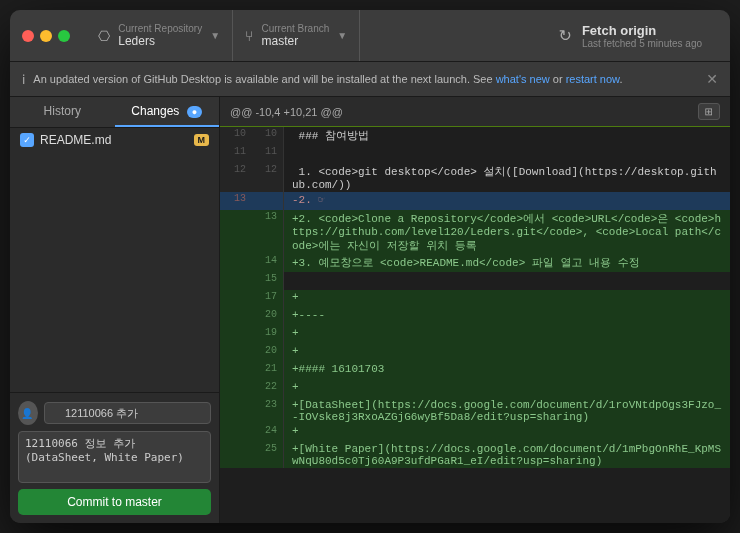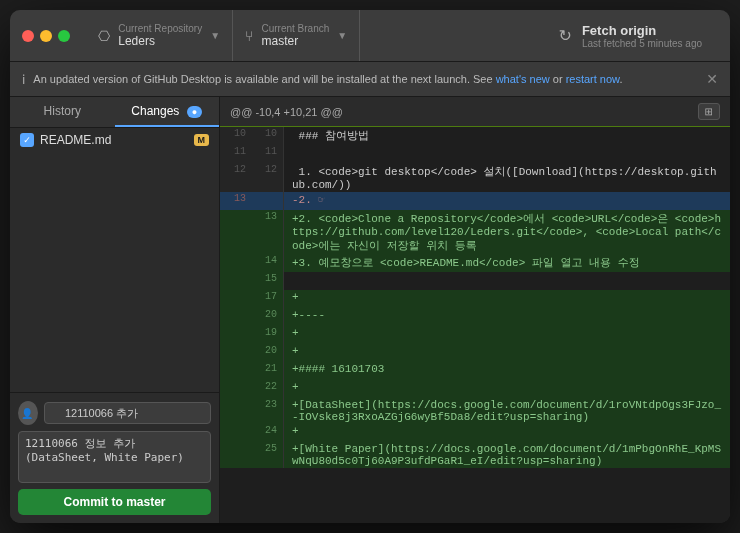--- a/index.html
+++ b/index.html
@@ -247,21 +247,21 @@
       resize: none;
       margin-bottom: 6px;
       display: block;
     }
     .commit-button {
       background: #238636;
       color: #fff;
       border: none;
       border-radius: 5px;
       font-size: 12px;
-      font-weight: 700;
+      font-weight: 400;
       padding: 6px;
       width: 100%;
       cursor: pointer;
     }
     
     .diff-panel {
       flex: 1;
       display: flex;
       flex-direction: column;
       overflow: hidden;

